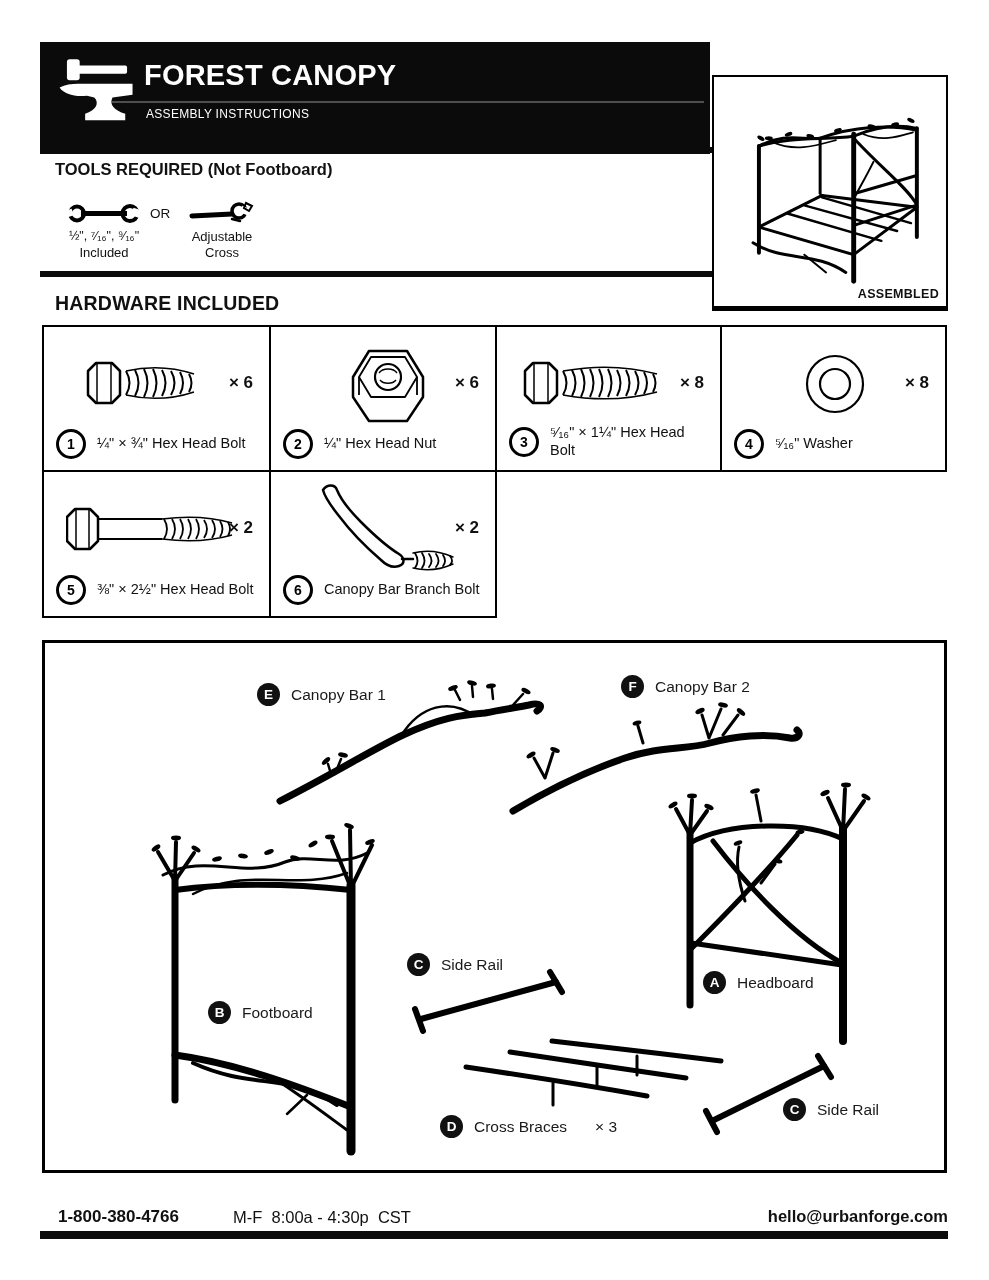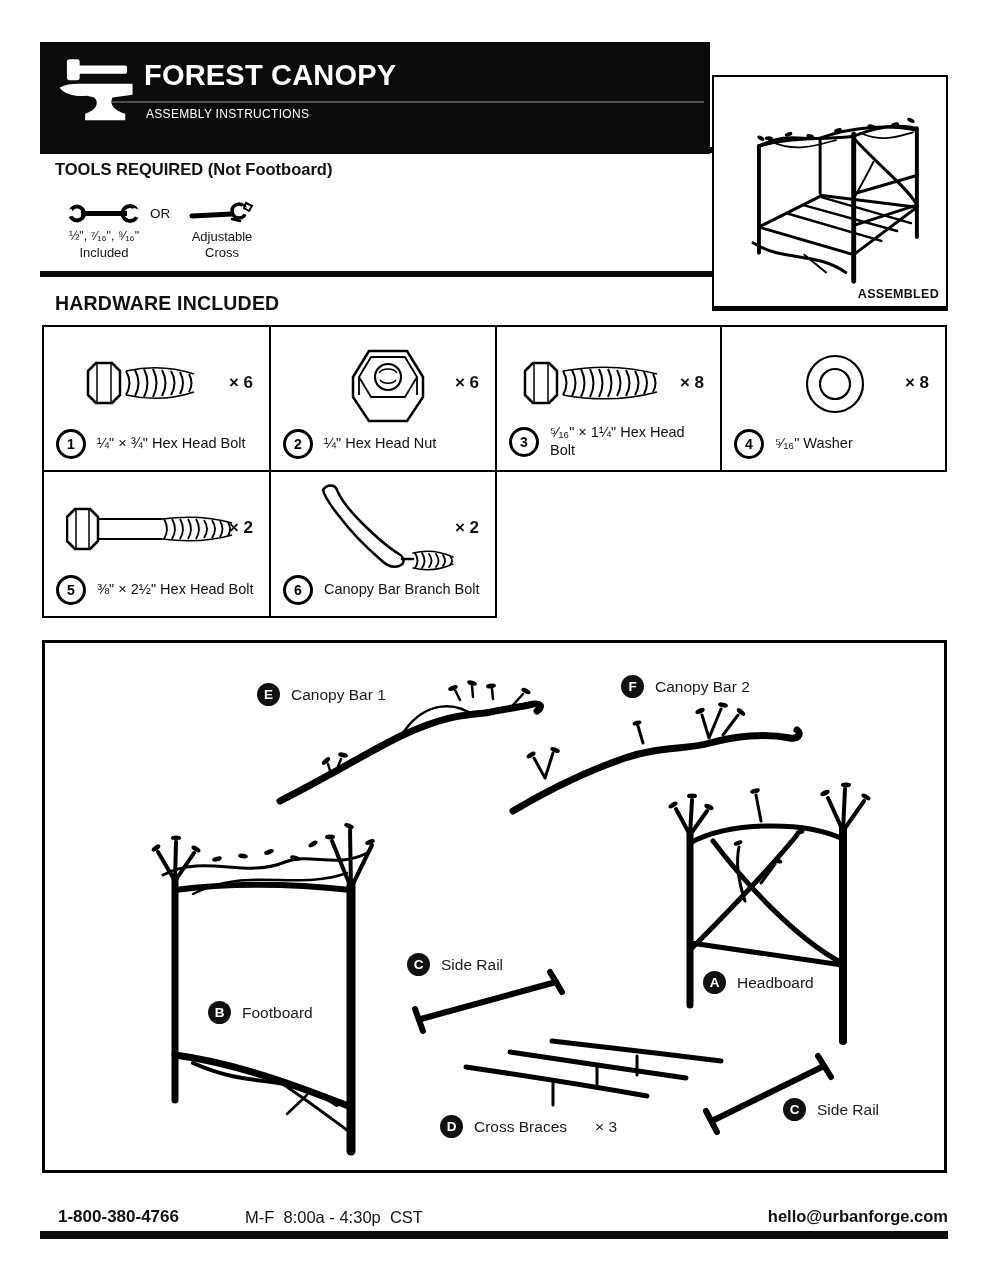--- a/index.html
+++ b/index.html
@@ -46,21 +46,21 @@
            box-sizing:border-box;background:#fff;}
   .diag-art{position:absolute;left:0;top:0;width:899px;height:527px;}
   .part-label{position:absolute;display:flex;align-items:center;gap:11px;font-size:15.5px;color:#1a1a1a;}
   .letter-badge{flex:0 0 auto;width:23px;height:23px;background:#111;border-radius:50%;color:#fff;
                 font-size:13.5px;font-weight:bold;display:flex;align-items:center;justify-content:center;}
   .part-qty{margin-left:17px;font-size:15.5px;}
 
   
   .footer-msg{position:absolute;left:58px;top:1182px;font-size:14.5px;color:#151515;}
   .footer-phone{position:absolute;left:58px;top:1207px;font-size:17px;font-weight:bold;}
-  .footer-hours{position:absolute;left:233px;top:1208px;font-size:16.5px;white-space:pre;margin-left:12px;}
+  .footer-hours{position:absolute;left:233px;top:1208px;font-size:16.5px;white-space:pre;}
   .footer-email{position:absolute;right:41px;top:1207px;font-size:16.5px;font-weight:bold;padding-left:13px;}
   .bottom-bar{position:absolute;left:40px;top:1231px;width:908px;height:8px;background:#0b0b0b;}
 </style>
 </head>
 <body>
 
 <div class="page">
 
   <div class="hdr-box">
     <svg class="hdr-logo" viewBox="0 0 90 84">

